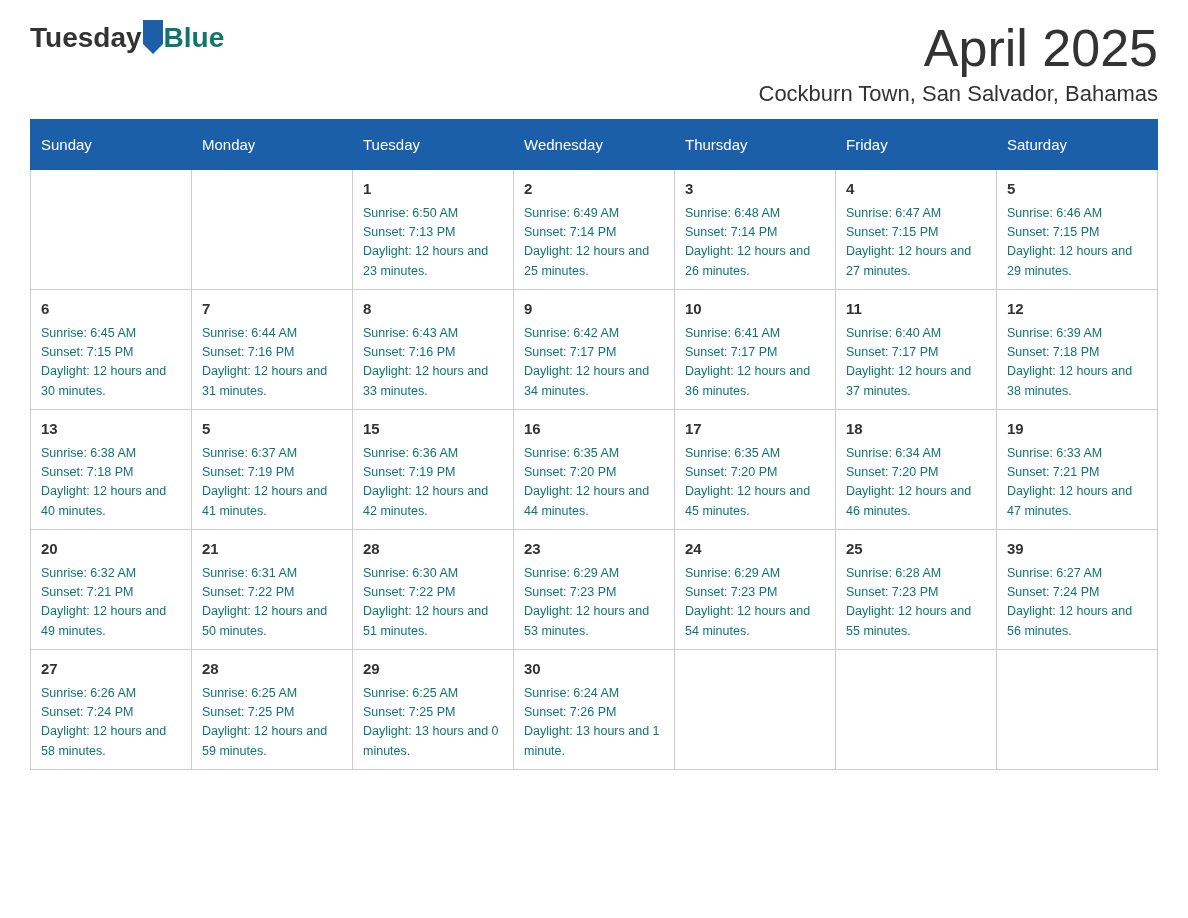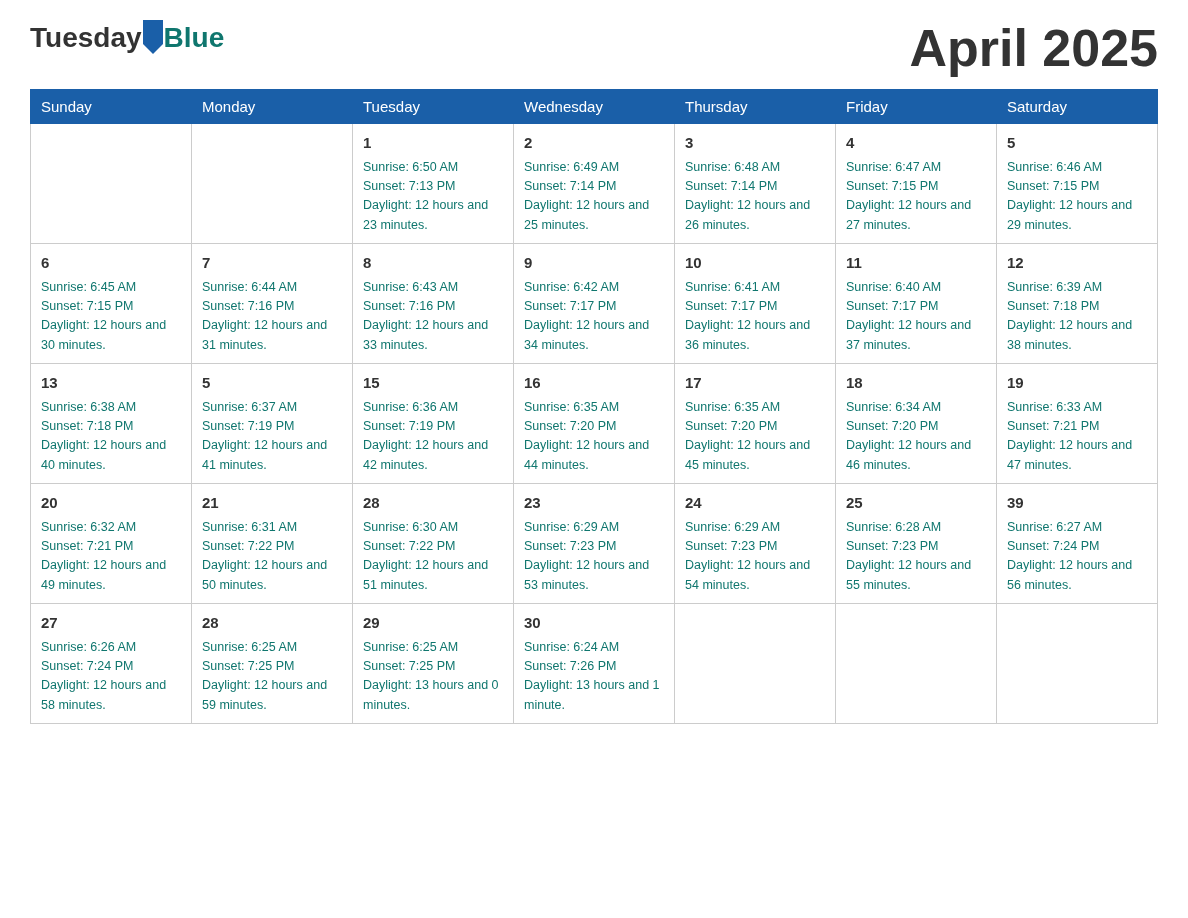--- a/index.html
+++ b/index.html
@@ -37,38 +37,38 @@
     .logo-blue-part {
       font-size: 28px;
       font-weight: bold;
       color: #0f766e;
     }
     .title-section {
       text-align: right;
     }
     .month-title {
       font-size: 52px;
-      font-weight: bold;
+      font-weight: normal;
       color: #333;
       line-height: 1.1;
     }
     .location-title {
       font-size: 22px;
       color: #333;
       margin-top: 4px;
     }
     .calendar-table {
       width: 100%;
       border-collapse: collapse;
       margin-top: 12px;
     }
     .calendar-table th {
       background-color: #1a5fa8;
       color: #fff;
-      padding: 8px 10px;
+      padding: 16px 10px;
       text-align: left;
       font-size: 15px;
       font-weight: normal;
       border: 1px solid #1a5fa8;
     }
     .calendar-table td {
       vertical-align: top;
       padding: 8px 10px;
       border: 1px solid #ccc;
       width: calc(100% / 7);
@@ -104,20 +104,21 @@
     <div class="logo-combined">
       <span class="logo-general-part">Tuesday</span>
       <svg class="logo-arrow-svg" width="20" height="34" viewBox="0 0 20 34">
         <polygon points="0,0 20,0 20,24 10,34 0,24" fill="#1a5fa8"></polygon>
       </svg>
       <span class="logo-blue-part">Blue</span>
     </div>
   </div>
   <div class="title-section">
     <div class="month-title">April 2025</div>
+    <div class="location-title">Cockburn Town, San Salvador, Bahamas</div>
   </div>
 </div>
 
 <table class="calendar-table">
   <thead>
     <tr>
     <th>Sunday</th>
         <th>Monday</th>
         <th>Tuesday</th>
         <th>Wednesday</th>

